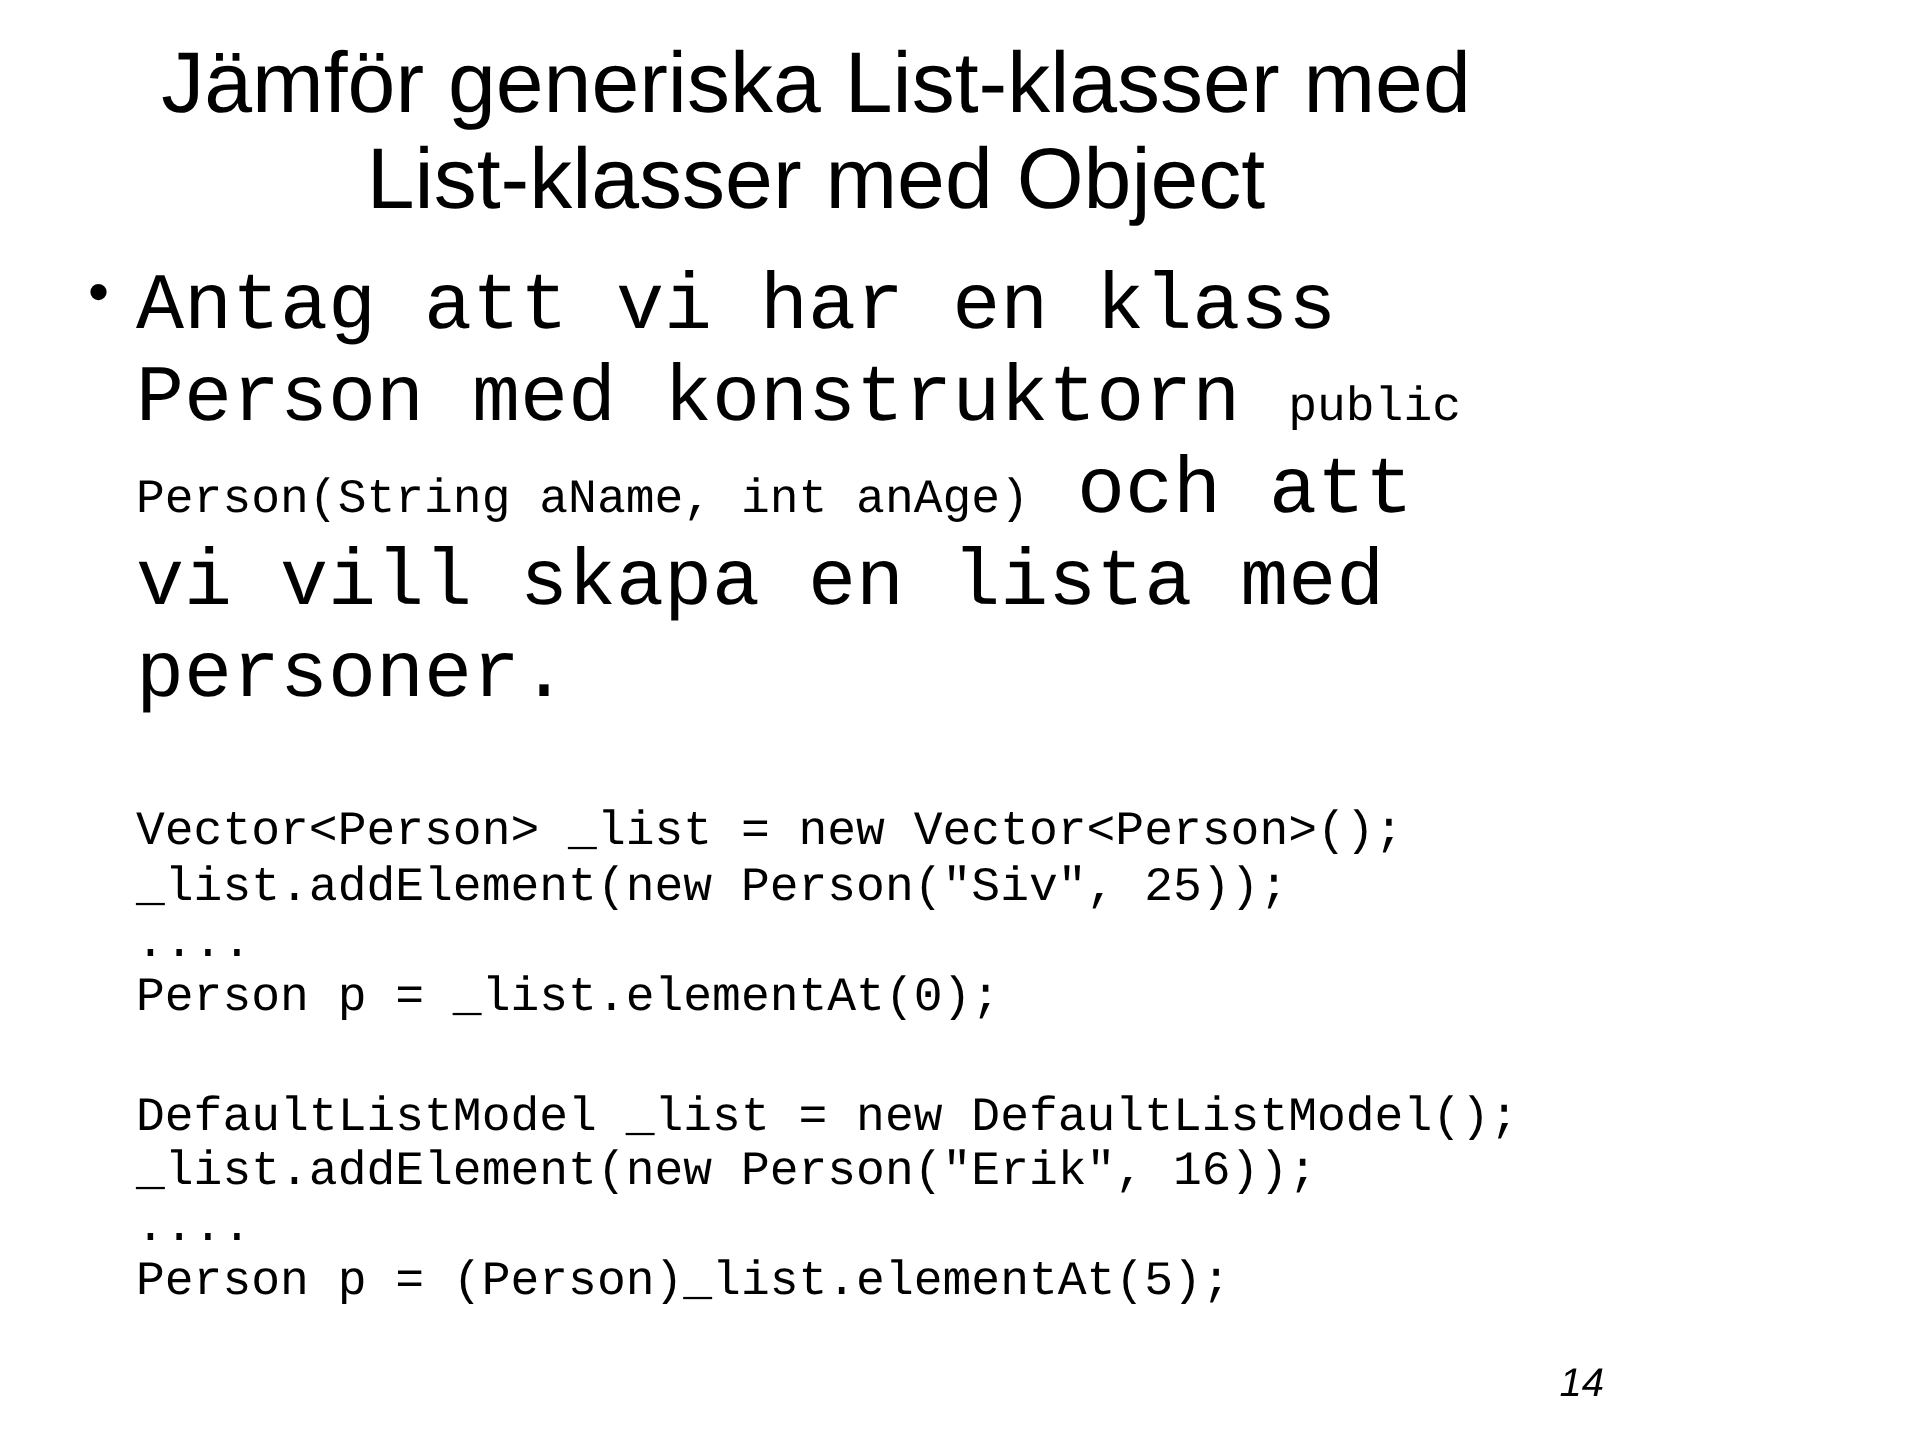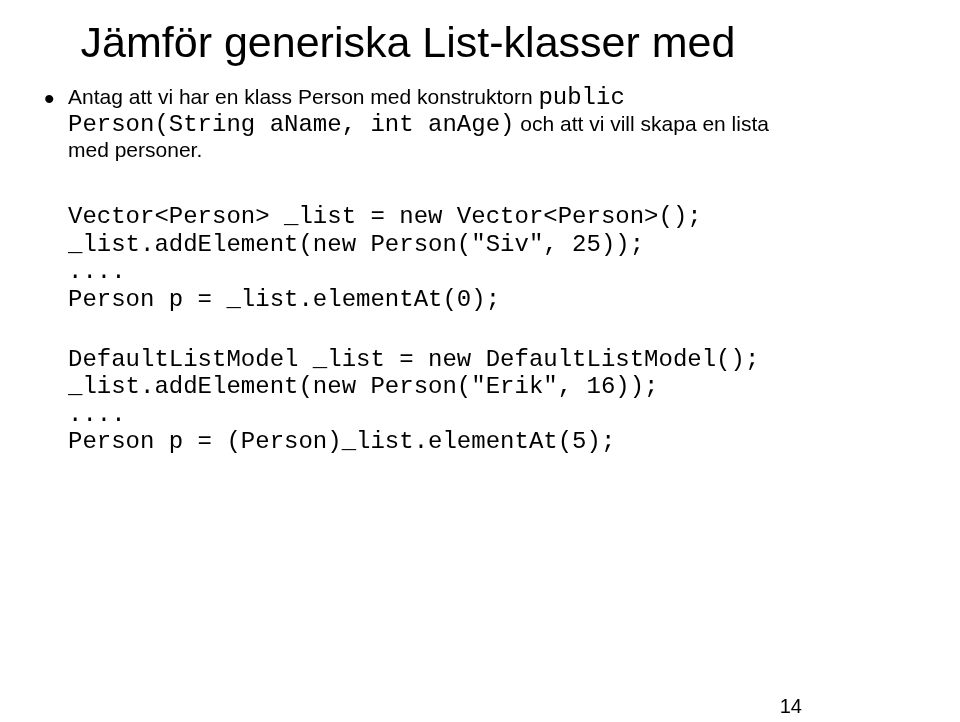--- a/index.html
+++ b/index.html
@@ -37,22 +37,23 @@
   }
   ul.bullets > li::before {
     content: "•";
     position: absolute;
     left: 4px;
     top: 0;
     font-size: 30px;
     line-height: 1;
   }
   .body-text {
-    font-size: 21px;
+    font-size: 40px;
     line-height: 1.15;
+    font-family: Liberation Mono, monospace;
   }
   .code {
     font-family: "Courier New", Courier, monospace;
     font-size: 24px;
     line-height: 1.15;
     white-space: pre;
     margin: 21px 0 14px 28px;
   }
   .code2 {
     font-family: "Courier New", Courier, monospace;
@@ -64,34 +65,36 @@
   .u {
     text-decoration: underline;
   }
   .inline-code {
     font-family: "Courier New", Courier, monospace;
     font-size: 24px;
   }
   .page-num {
     position: absolute;
     right: 30px;
-    bottom: 4px;
+    bottom: 18px;
     font-size: 20px;
+    font-style: italic;
   }
   .vgap {
     height: 14px;
   }
 </style>
 </head>
 <body>
 
 <div class="slide">
 
   <h1 class="title">
     <span>Jämför generiska List-klasser med</span><br>
+    <span>List-klasser med Object</span>
   </h1>
 
   <ul class="bullets">
 
     <li>
       <span class="body-text">Antag att vi har en klass Person med konstruktorn </span><span class="inline-code">public Person(String aName, int anAge)</span><span class="body-text"> och att vi vill skapa en lista med personer.</span>
     </li>
 
 
   </ul>

